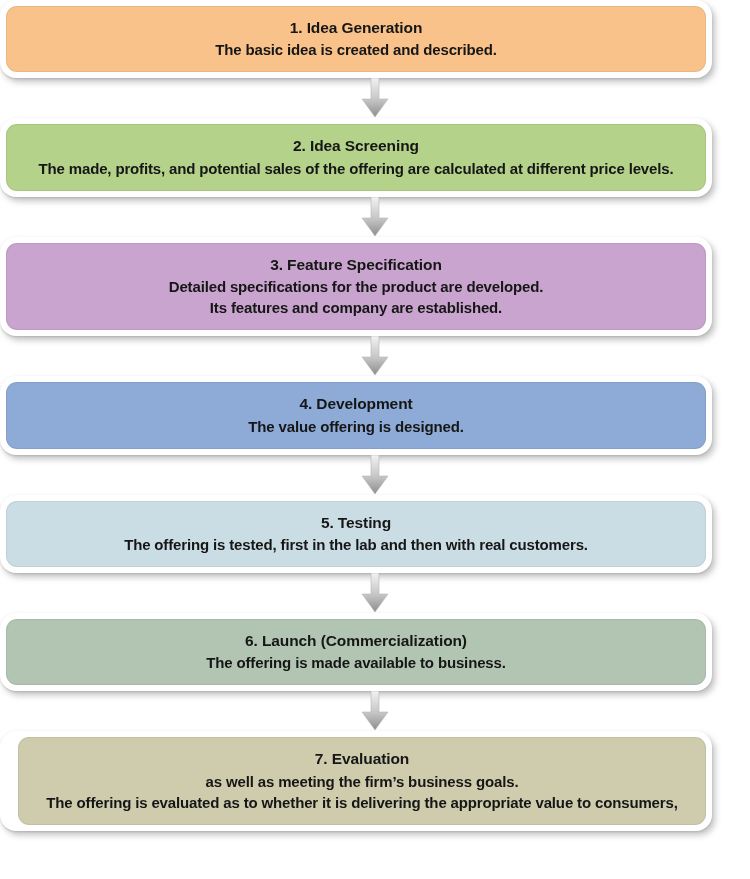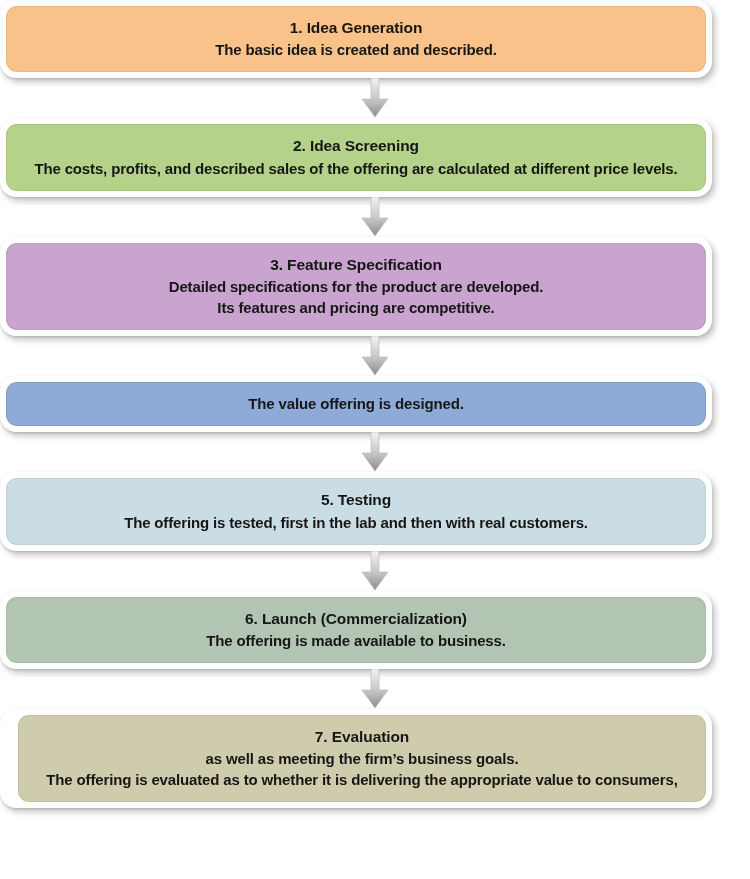--- a/index.html
+++ b/index.html
@@ -90,60 +90,61 @@
             <stop offset="100%" stop-color="#8d8d8d"></stop>
           </linearGradient>
         </defs>
         <path d="M11,0 L19,0 L19,21 L28,21 L15,39 L2,21 L11,21 Z" fill="url(#ag1)" stroke="#b7b7b7" stroke-width="0.6"></path>
       </svg>
     </div>
     <div class="step-wrap">
       <div class="frame">
         <div class="box" style="background:#b4d28a;">
           <div class="box-title">2. Idea Screening</div>
-          <div class="box-line">The costs, profits, and described sales of the offering are calculated at different price levels.</div>
+          <div class="box-line">The made, profits, and potential sales of the offering are calculated at different price levels.</div>
         </div>
       </div>
     </div>
     <div class="arrow">
       <svg width="30" height="40" viewBox="0 0 30 40" aria-hidden="true">
         <defs>
           <linearGradient id="ag2" x1="0" y1="0" x2="0" y2="1">
             <stop offset="0%" stop-color="#f2f2f2"></stop>
             <stop offset="55%" stop-color="#c6c6c6"></stop>
             <stop offset="100%" stop-color="#8d8d8d"></stop>
           </linearGradient>
         </defs>
         <path d="M11,0 L19,0 L19,21 L28,21 L15,39 L2,21 L11,21 Z" fill="url(#ag2)" stroke="#b7b7b7" stroke-width="0.6"></path>
       </svg>
     </div>
     <div class="step-wrap">
       <div class="frame">
         <div class="box" style="background:#c8a4ce;">
           <div class="box-title">3. Feature Specification</div>
           <div class="box-line">Detailed specifications for the product are developed.</div>
-          <div class="box-line">Its features and pricing are competitive.</div>
+          <div class="box-line">Its features and company are established.</div>
         </div>
       </div>
     </div>
     <div class="arrow">
       <svg width="30" height="40" viewBox="0 0 30 40" aria-hidden="true">
         <defs>
           <linearGradient id="ag3" x1="0" y1="0" x2="0" y2="1">
             <stop offset="0%" stop-color="#f2f2f2"></stop>
             <stop offset="55%" stop-color="#c6c6c6"></stop>
             <stop offset="100%" stop-color="#8d8d8d"></stop>
           </linearGradient>
         </defs>
         <path d="M11,0 L19,0 L19,21 L28,21 L15,39 L2,21 L11,21 Z" fill="url(#ag3)" stroke="#b7b7b7" stroke-width="0.6"></path>
       </svg>
     </div>
     <div class="step-wrap">
       <div class="frame">
         <div class="box" style="background:#8dabd6;">
+          <div class="box-title">4. Development</div>
           <div class="box-line">The value offering is designed.</div>
         </div>
       </div>
     </div>
     <div class="arrow">
       <svg width="30" height="40" viewBox="0 0 30 40" aria-hidden="true">
         <defs>
           <linearGradient id="ag4" x1="0" y1="0" x2="0" y2="1">
             <stop offset="0%" stop-color="#f2f2f2"></stop>
             <stop offset="55%" stop-color="#c6c6c6"></stop>

